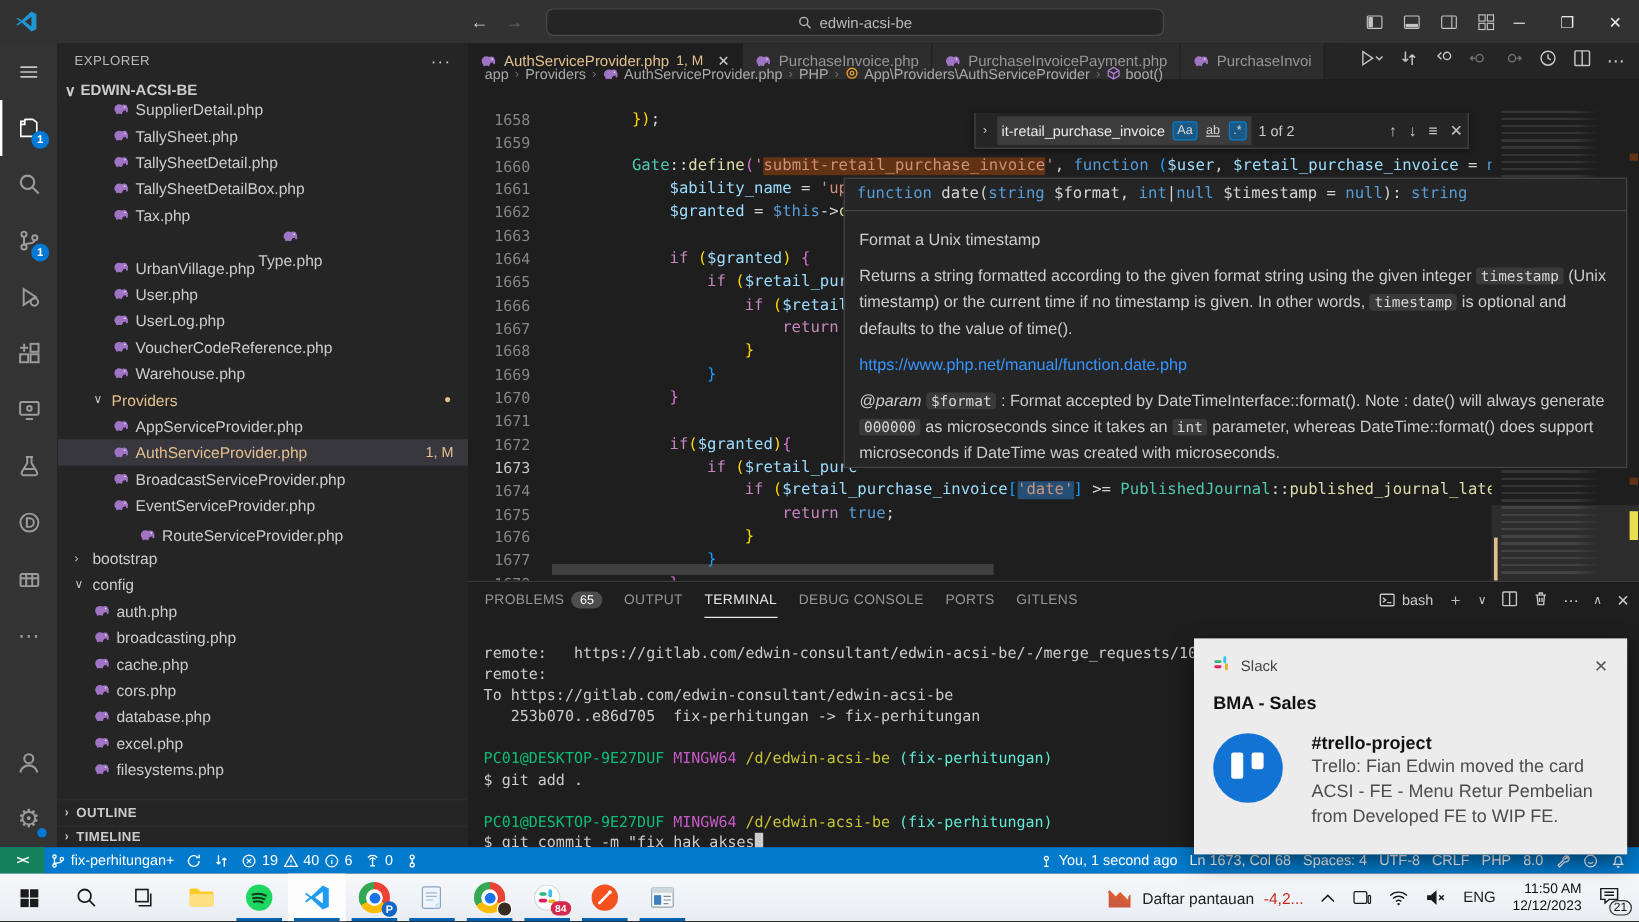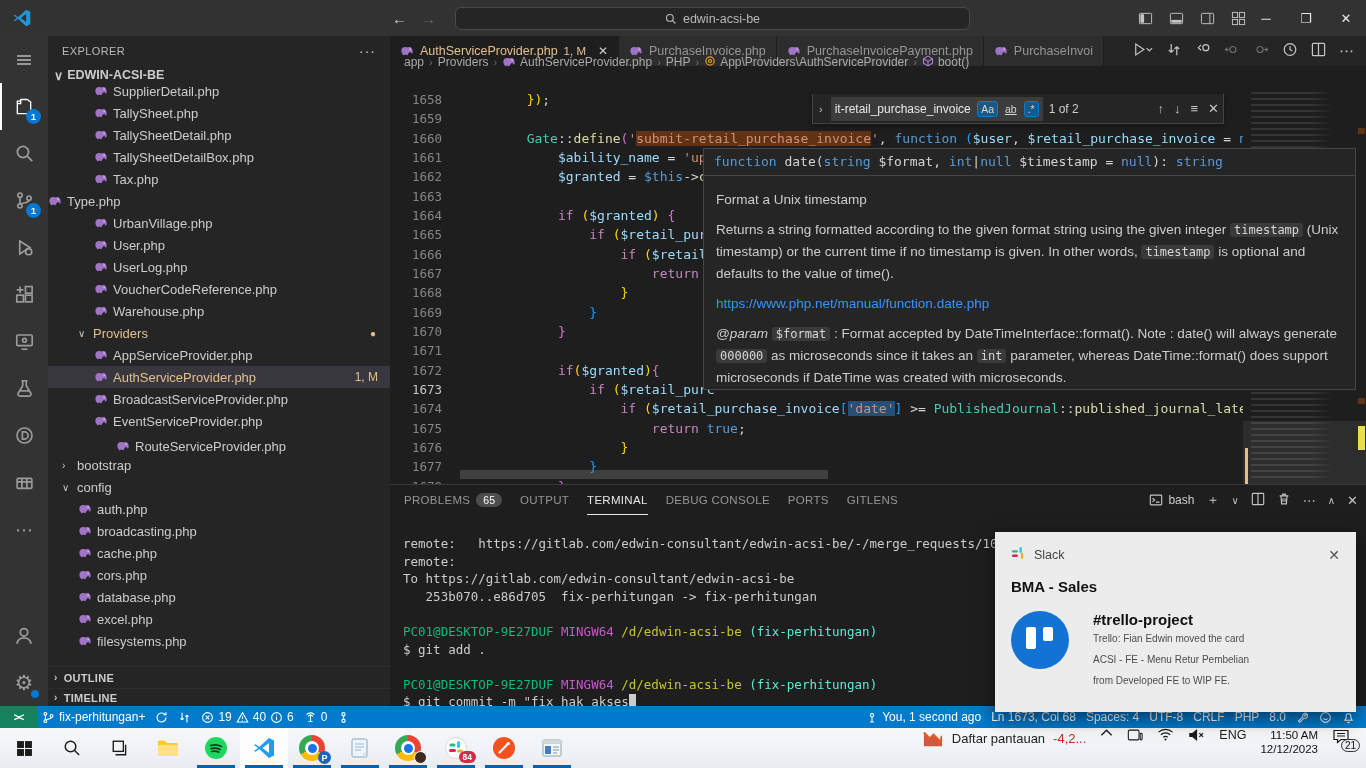--- a/index.html
+++ b/index.html
@@ -117,34 +117,34 @@
 
   
   .toast { position:absolute; left:995px; top:532px; width:361px; height:180px; background:#ececec; box-shadow:0 6px 18px rgba(0,0,0,.55); z-index:100; padding:14px 16px 0; color:#1a1a1a; }
   .toast-head { display:flex; align-items:center; gap:8px; font-size:12.5px; color:#444444; }
   .toast-close { margin-left:auto; color:#555; font-size:14px; }
   .toast-title { margin-top:14px; font-size:15px; font-weight:bold; color:#111; }
   .toast-row { margin-top:16px; display:flex; gap:24px; }
   .trello-avatar { flex:none; width:58px; height:58px; border-radius:50%; background:#1273d4; position:relative; }
   .trello-avatar .bar { position:absolute; background:#fff; border-radius:2px; width:10px; }
   .toast-channel { font-size:15px; font-weight:bold; color:#111; }
-  .toast-body { font-size:10px; color:#4d4d4d; line-height:21px; }
+  .toast-body { font-size:15px; color:#4d4d4d; line-height:21px; }
 
   
   .taskbar { position:absolute; left:0; top:728px; width:1366px; height:40px; background:linear-gradient(180deg,#f6f8fb,#e9edf2); display:flex; align-items:stretch; }
   .tb-btn { position:relative; width:48px; display:flex; align-items:center; justify-content:center; }
   .tb-btn.running::after { content:""; position:absolute; left:5px; right:5px; bottom:0; height:3px; background:#0063b1; }
   .tb-btn.active-app { background:#fdfdfd; }
   .tb-badge { position:absolute; right:4px; bottom:5px; background:#d5294d; color:#fff; border-radius:8px; font-size:8.5px; font-weight:bold; padding:1px 4px; }
   .p-badge { position:absolute; right:5px; bottom:4px; width:13px; height:13px; border-radius:7px; background:#1467c6; color:#fff; font-size:9px; font-weight:bold; display:flex; align-items:center; justify-content:center; }
   .dark-badge { position:absolute; right:5px; bottom:4px; width:13px; height:13px; border-radius:7px; background:#3a2c22; border:1px solid #fff; }
   .chrome-ball { width:26px; height:26px; border-radius:50%; background:conic-gradient(#EA4335 0deg 120deg, #FBBC05 120deg 240deg, #34A853 240deg 360deg); position:relative; }
   .chrome-ball::before { content:""; position:absolute; left:6px; top:6px; width:14px; height:14px; border-radius:50%; background:#fff; }
   .chrome-ball::after { content:""; position:absolute; left:8.5px; top:8.5px; width:9px; height:9px; border-radius:50%; background:#1a73e8; }
-  .tb-tray { margin-left:auto; display:flex; align-items:flex-start; gap:14px; padding-right:10px; color:#1b1b1b; }
+  .tb-tray { margin-left:auto; display:flex; align-items:center; gap:14px; padding-right:10px; color:#1b1b1b; }
   .tray-widget { display:flex; align-items:center; gap:8px; font-size:13px; color:#222; }
   .tray-ticker { color:#c42b1c; }
   .tray-clock { text-align:right; font-size:11.5px; line-height:14px; color:#111; }
   .tray-icon { display:flex; align-items:center; justify-content:center; }
   .notif-wrap { position:relative; padding-right:6px; }
   .notif-count { position:absolute; right:-4px; bottom:-4px; font-size:10px; background:#e9edf2; border:1px solid #333; border-radius:8px; padding:0 3px; color:#111; }
 </style>
 </head>
 <body>
 
@@ -340,21 +340,21 @@
                 <circle cx="6" cy="8" r="4.6"></circle>
                 <circle cx="10.8" cy="6.6" r="3.1"></circle>
                 <rect x="12.6" y="6.2" width="1.9" height="5" rx=".95"></rect>
                 <rect x="3" y="9" width="2" height="4" rx="1"></rect>
                 <rect x="7" y="9" width="2" height="4" rx="1"></rect>
               </g>
               <circle cx="11.6" cy="6" r=".7" fill="#fff"></circle>
             </svg></span>
           <span>Tax.php</span>
         </div>
-        <div class="trow" style="">
+        <div class="trow" style="padding-left: 46px; flex-direction: column;">
           <span><svg width="14" height="12" viewBox="0 0 16 14">
               <g fill="#A074C4">
                 <circle cx="6" cy="8" r="4.6"></circle>
                 <circle cx="10.8" cy="6.6" r="3.1"></circle>
                 <rect x="12.6" y="6.2" width="1.9" height="5" rx=".95"></rect>
                 <rect x="3" y="9" width="2" height="4" rx="1"></rect>
                 <rect x="7" y="9" width="2" height="4" rx="1"></rect>
               </g>
               <circle cx="11.6" cy="6" r=".7" fill="#fff"></circle>
             </svg></span>

